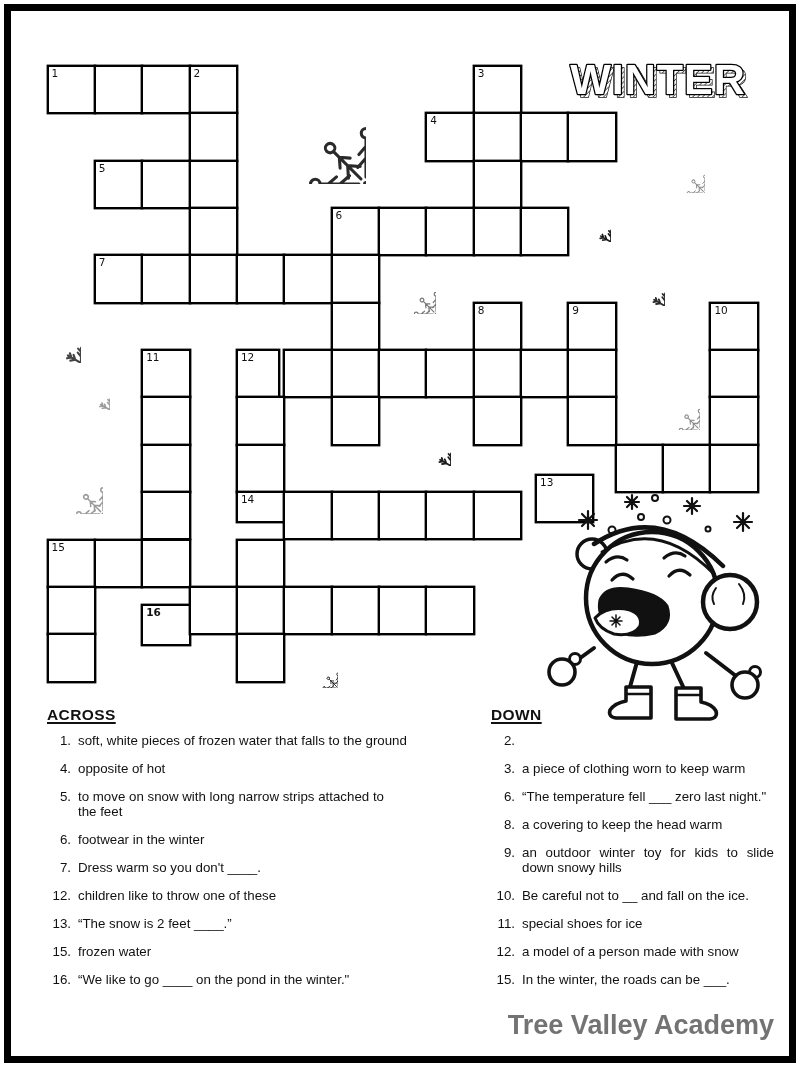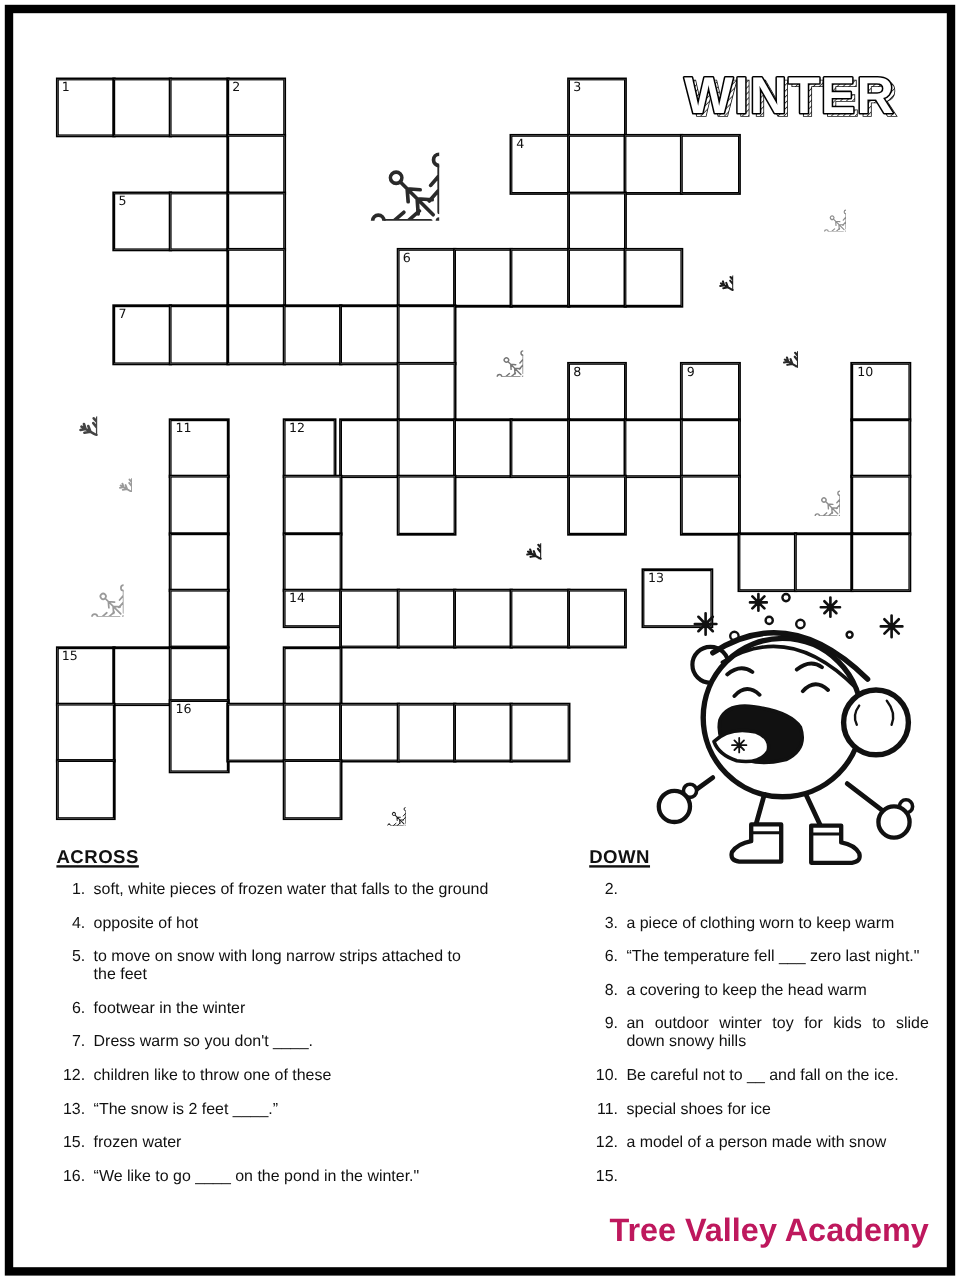--- a/index.html
+++ b/index.html
@@ -198,21 +198,21 @@
     <div class="cell" style="left: 378.95px; top: 492.15px; width: 47.35px; height: 47.35px;"></div>
     <div class="cell" style="left: 426.3px; top: 492.15px; width: 47.35px; height: 47.35px;"></div>
     <div class="cell" style="left: 473.65px; top: 492.15px; width: 47.35px; height: 47.35px;"></div>
     <div class="cell" style="left: 47.5px; top: 539.5px; width: 47.35px; height: 47.35px;">
       <span class="num">15</span>
     </div>
     <div class="cell" style="left: 94.85px; top: 539.5px; width: 47.35px; height: 47.35px;"></div>
     <div class="cell" style="left: 142.2px; top: 539.5px; width: 47.35px; height: 47.35px;"></div>
     <div class="cell" style="left: 236.9px; top: 539.5px; width: 47.35px; height: 47.35px;"></div>
     <div class="cell" style="left: 47.5px; top: 586.85px; width: 47.35px; height: 47.35px;"></div>
-    <div class="cell" style="left: 142.2px; top: 584px; width: 47.35px; height: 59px;">
+    <div class="cell" style="left: 142.2px; top: 605px; width: 47.35px; height: 40px; font-weight: bold;">
       <span class="num">16</span>
     </div>
     <div class="cell" style="left: 189.55px; top: 586.85px; width: 47.35px; height: 47.35px;"></div>
     <div class="cell" style="left: 236.9px; top: 586.85px; width: 47.35px; height: 47.35px;"></div>
     <div class="cell" style="left: 284.25px; top: 586.85px; width: 47.35px; height: 47.35px;"></div>
     <div class="cell" style="left: 331.6px; top: 586.85px; width: 47.35px; height: 47.35px;"></div>
     <div class="cell" style="left: 378.95px; top: 586.85px; width: 47.35px; height: 47.35px;"></div>
     <div class="cell" style="left: 426.3px; top: 586.85px; width: 47.35px; height: 47.35px;"></div>
     <div class="cell" style="left: 47.5px; top: 634.2px; width: 47.35px; height: 47.35px;"></div>
     <div class="cell" style="left: 236.9px; top: 634.2px; width: 47.35px; height: 47.35px;"></div>
@@ -346,18 +346,19 @@
         <div class="clue">
           <span class="clue-num">11.</span>
           <span class="clue-text">special shoes for ice</span>
         </div>
         <div class="clue">
           <span class="clue-num">12.</span>
           <span class="clue-text">a model of a person made with snow</span>
         </div>
         <div class="clue">
           <span class="clue-num">15.</span>
+          <span class="clue-text">In the winter, the roads can be ___.</span>
         </div>
       </div>
   </div>
 </div>
 
-<div class="brand" style="color: #be185d;">Tree Valley Academy</div>
+<div class="brand" style="color: #737373;">Tree Valley Academy</div>
 
 </body></html>

